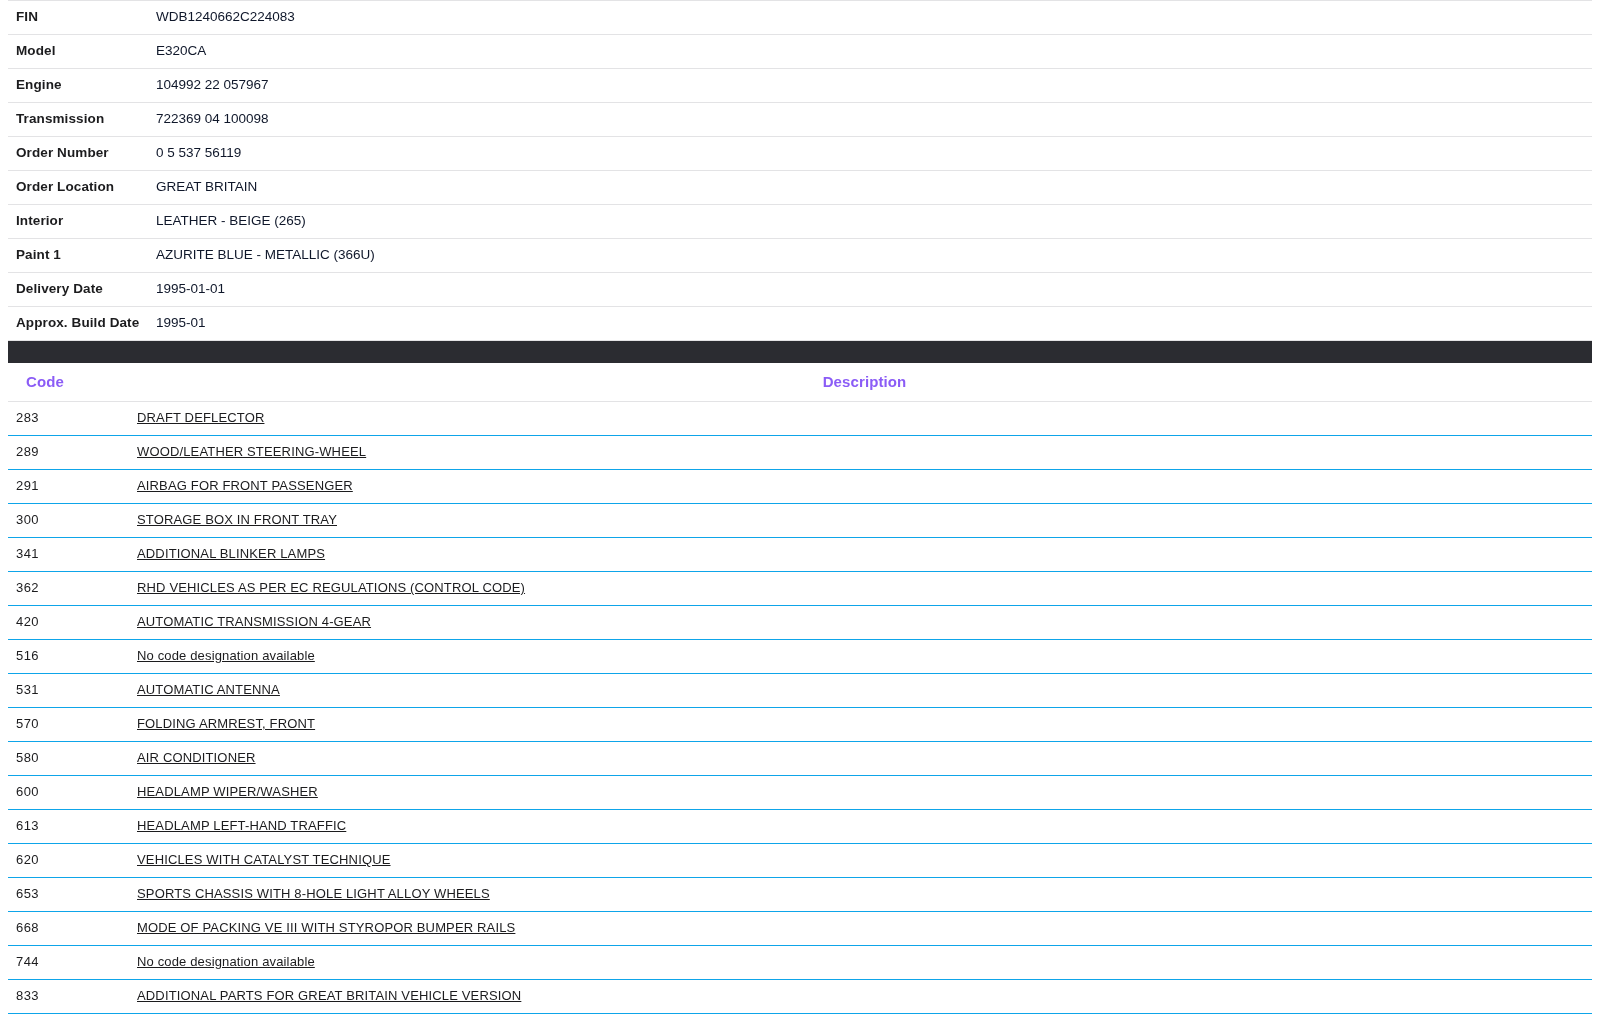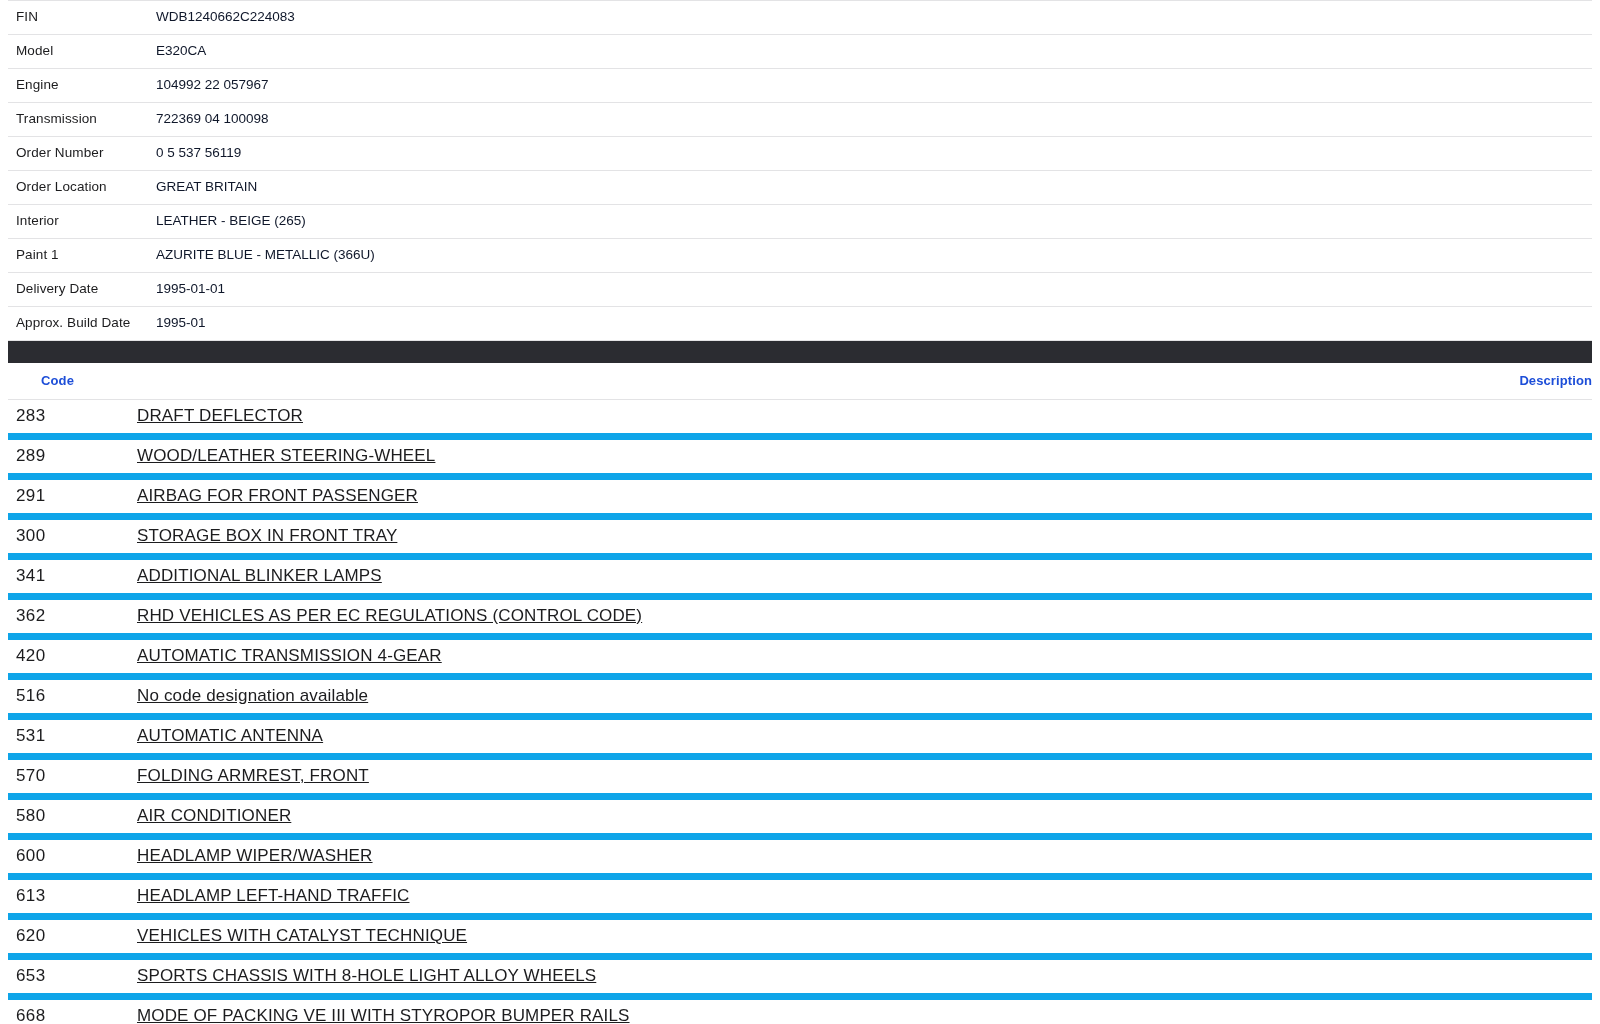--- a/index.html
+++ b/index.html
@@ -45,21 +45,21 @@
   }
   .spec-table td {
     padding: 9px 0 10px 0;
     font-size: 13.5px;
     line-height: 14px;
     vertical-align: middle;
   }
   .spec-table td.label {
     width: 138px;
     padding-left: 8px;
-    font-weight: 400;
+    font-weight: 700;
     color: #1c1c1e;
     letter-spacing: 0.1px;
   }
   .spec-table td.value {
     color: #0f172a;
     font-weight: 400;
     padding-left: 2px;
   }
 
   
@@ -73,40 +73,40 @@
   .codes-wrap {
     width: 1584px;
     margin-left: 8px;
   }
   .codes-table {
     width: 100%;
     border-collapse: collapse;
     table-layout: fixed;
   }
   .codes-table thead th {
-    text-align: right;
-    font-size: 13px;
+    text-align: center;
+    font-size: 15px;
     font-weight: 700;
-    color: #1d4ed8;
+    color: #8b5cf6;
     padding: 10px 0 11px 0;
     border-bottom: 1px solid #e3e3e5;
     letter-spacing: 0.1px;
   }
   .codes-table thead th.col-code {
     width: 58px;
     padding-left: 8px;
   }
   .codes-table thead th.col-desc {
     padding-left: 63px;
   }
   .codes-table tbody td {
-    font-size: 17px;
+    font-size: 13px;
     line-height: 14px;
     padding: 9px 0 10px 0;
-    border-bottom: 7px solid #0ea5e9;
+    border-bottom: 1px solid #0ea5e9;
     color: #1c1c1e;
     vertical-align: middle;
   }
   .codes-table tbody td.code {
     width: 58px;
     padding-left: 8px;
     letter-spacing: 0.4px;
   }
   .codes-table tbody td.desc {
     padding-left: 63px;

